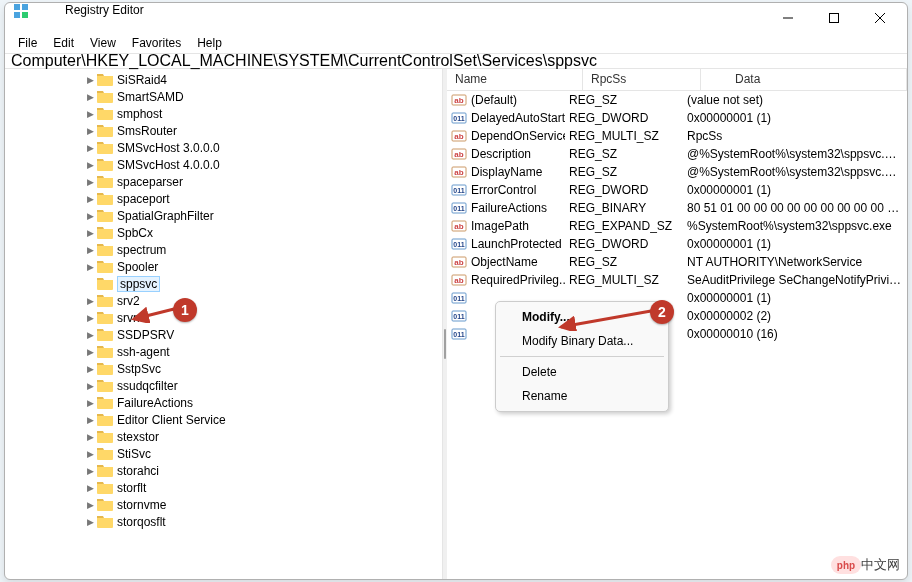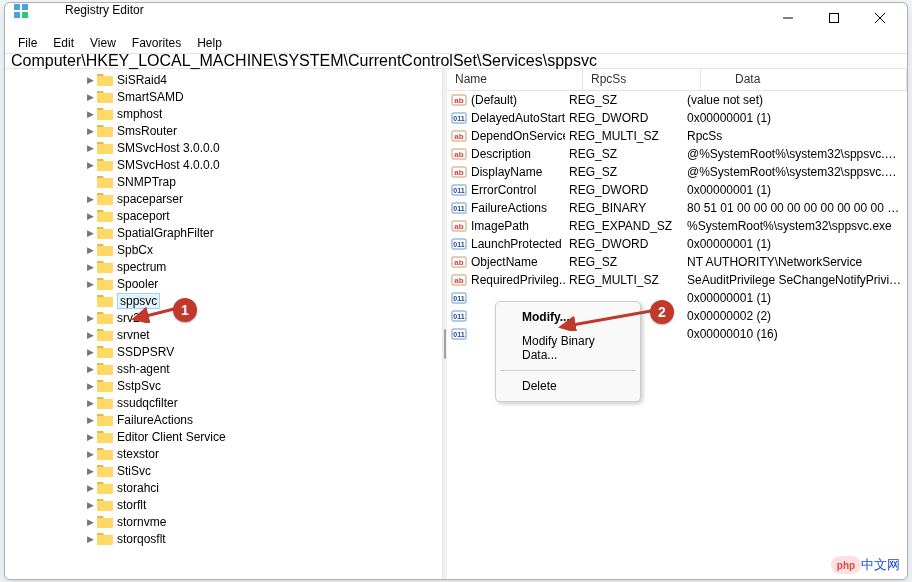--- a/index.html
+++ b/index.html
@@ -29,27 +29,27 @@
     .col-name { width: 136px; }
     .col-type { width: 118px; }
     .col-data { flex: 1; margin-left: 26px; }
     .list-body { flex: 1; overflow: hidden; position: relative; }
     .list-row { display: flex; height: 18px; font-size: 12px; align-items: center; white-space: nowrap; }
     .cell { padding: 0 4px; overflow: hidden; text-overflow: ellipsis; }
     .cell.name { width: 118px; display: flex; align-items: center; padding-left: 4px; }
     .cell.type { width: 118px; }
     .cell.data { flex: 1; }
     .val-icon { width: 16px; height: 16px; margin-right: 4px; flex-shrink: 0; }
-    .ctx-menu { position: absolute; background: #f9f9f9; border: 1px solid #ccc; box-shadow: 2px 2px 4px rgba(0,0,0,.2); font-size: 12px; padding: 3px 2px; border-radius: 5px; width: 146px; }
+    .ctx-menu { position: absolute; background: #f9f9f9; border: 1px solid #ccc; box-shadow: 2px 2px 4px rgba(0,0,0,.2); font-size: 12px; padding: 3px 2px; border-radius: 5px; width: 174px; }
     .ctx-item { padding: 5px 12px 5px 24px; }
     .ctx-item.bold { font-weight: 600; }
     .ctx-sep { height: 1px; background: #d0d0d0; margin: 3px 2px; }
     .badge { position: absolute; width: 24px; height: 24px; background: #c0392b; border-radius: 50%; color: #fff; display: flex; align-items: center; justify-content: center; font-weight: bold; font-size: 14px; box-shadow: 0 1px 2px rgba(0,0,0,.3); z-index: 20; }
     .arrow { position: absolute; z-index: 19; }
-    .watermark { position: absolute; right: 12px; bottom: 8px; display: flex; align-items: center; font-size: 13px; color: #1d4ed8; gap: 0; z-index: 30; }
+    .watermark { position: absolute; right: 12px; bottom: 8px; display: flex; align-items: center; font-size: 13px; color: #404040; gap: 0; z-index: 30; }
     .wm-icon { width: 30px; height: 18px; background: #ffe0e0; border-radius: 9px; position: relative; }
     .wm-icon::before { content: "php"; position: absolute; color: #d94a4a; font-size: 10px; font-weight: bold; left: 50%; top: 50%; transform: translate(-50%, -50%); }
     .expand-arrow { display: inline-block; width: 10px; color: #777; font-size: 9px; }
   </style>
 </head>
 <body>
 
 <div class="window">
   <div class="titlebar">
     <svg class="titlebar-icon" viewBox="0 0 16 16">
@@ -133,28 +133,20 @@
         </div>
         <div class="tree-row">
           <span class="expand-arrow">▶</span>
           <svg class="folder-icon" viewBox="0 0 16 13">
             <path class="tab" d="M0 1 L6 1 L7 3 L0 3 Z"></path>
             <path d="M0 3 L16 3 L16 12 Q16 13 15 13 L1 13 Q0 13 0 12 Z"></path>
           </svg>
           <span class="label">SMSvcHost 4.0.0.0</span>
         </div>
         <div class="tree-row">
-          <span class="expand-arrow"></span>
-          <svg class="folder-icon" viewBox="0 0 16 13">
-            <path class="tab" d="M0 1 L6 1 L7 3 L0 3 Z"></path>
-            <path d="M0 3 L16 3 L16 12 Q16 13 15 13 L1 13 Q0 13 0 12 Z"></path>
-          </svg>
-          <span class="label">SNMPTrap</span>
-        </div>
-        <div class="tree-row">
           <span class="expand-arrow">▶</span>
           <svg class="folder-icon" viewBox="0 0 16 13">
             <path class="tab" d="M0 1 L6 1 L7 3 L0 3 Z"></path>
             <path d="M0 3 L16 3 L16 12 Q16 13 15 13 L1 13 Q0 13 0 12 Z"></path>
           </svg>
           <span class="label">spaceparser</span>
         </div>
         <div class="tree-row">
           <span class="expand-arrow">▶</span>
           <svg class="folder-icon" viewBox="0 0 16 13">
@@ -476,20 +468,21 @@
               <span></span>
             </div>
             <div class="cell type"></div>
             <div class="cell data">0x00000010 (16)</div>
           </div>
           <div class="ctx-menu" style="left:48px; top:210px;">
           <div class="ctx-item bold">Modify...</div>
           <div class="ctx-item">Modify Binary Data...</div>
           <div class="ctx-sep"></div>
           <div class="ctx-item">Delete</div>
+          <div class="ctx-item">Rename</div>
         </div>
       </div>
     </div>
   </div>
 </div>
 
 <div class="badge" style="left:173px; top:298px;">1</div>
 <svg class="arrow" style="left:128px; top:305px;" width="50" height="18">
   <defs>
       <marker id="ah1" markerWidth="6" markerHeight="6" refX="5" refY="3" orient="auto">

